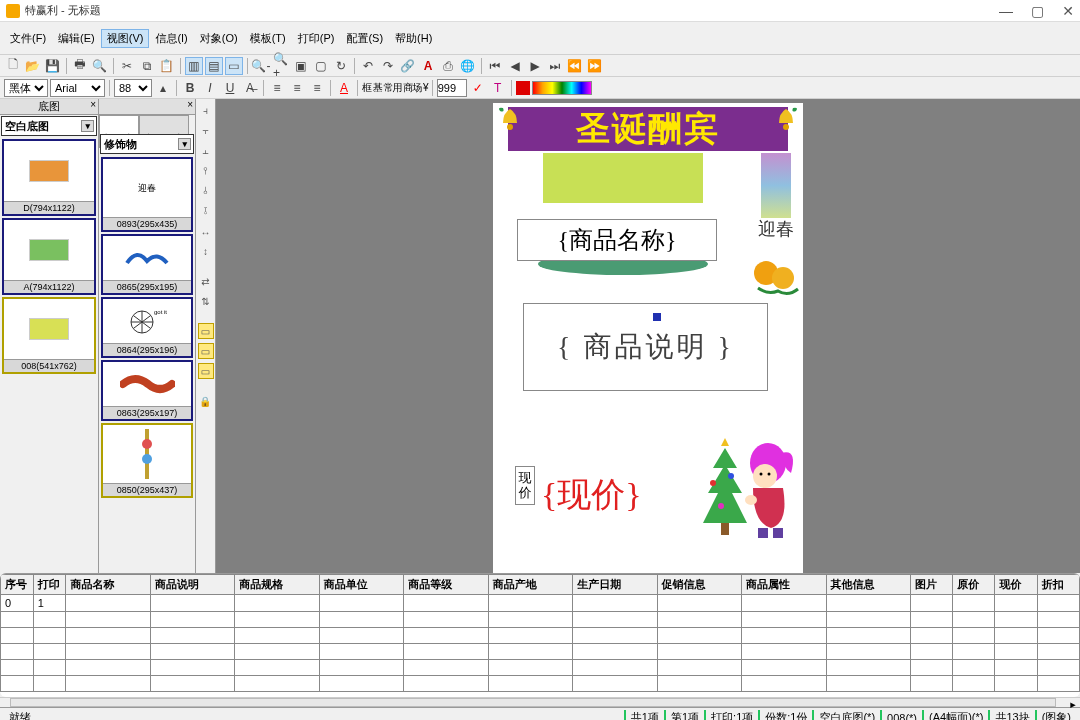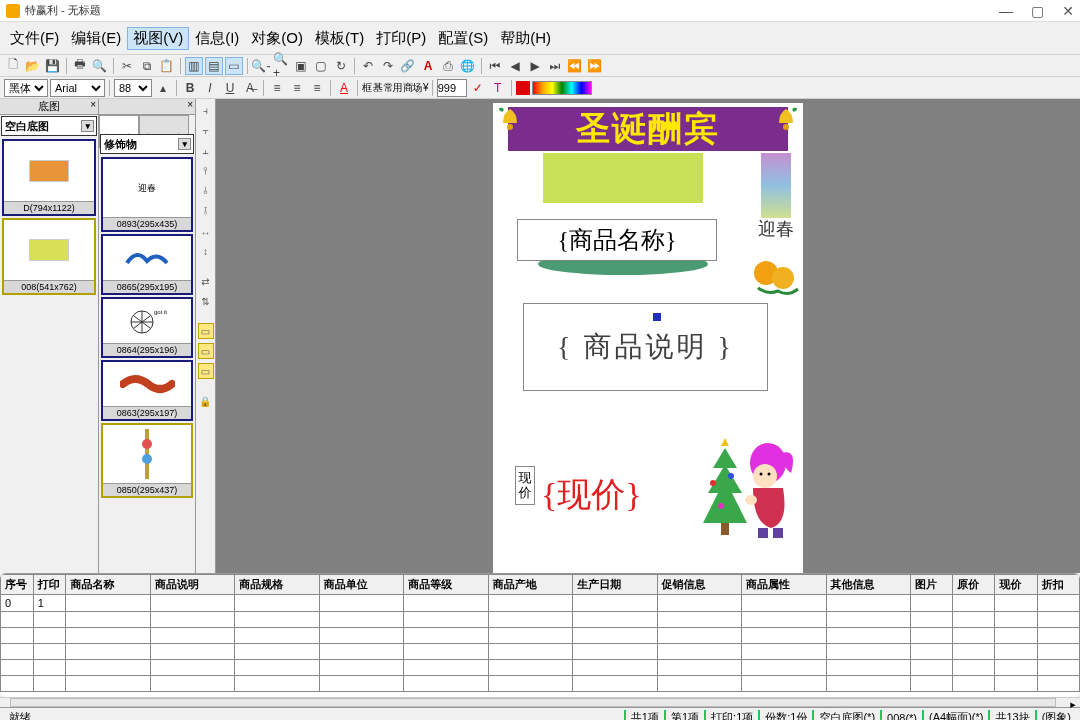--- a/index.html
+++ b/index.html
@@ -2,21 +2,21 @@
 <html><head>
 <meta charset="utf-8">
 <style>
 * { box-sizing: border-box; margin: 0; padding: 0; }
 body { font-family: "Microsoft YaHei", SimSun, sans-serif; font-size: 11px; background: #f0f0f0; overflow: hidden; width: 1080px; height: 720px; }
 .titlebar { height: 22px; background: #fff; display: flex; align-items: center; padding: 0 6px; border-bottom: 1px solid #ddd; }
 .titlebar .icon { width: 14px; height: 14px; background: #f7a800; border-radius: 2px; margin-right: 5px; }
 .titlebar .title { flex: 1; font-size: 11px; color: #333; }
 .winbtns { display: flex; gap: 18px; color: #555; font-size: 14px; }
 .winbtn { cursor: pointer; }
-.menubar { height: 20px; background: #f0f0f0; display: flex; align-items: center; padding: 16px 4px; border-bottom: 1px solid #d0d0d0; font-size: 15px; }
+.menubar { height: 20px; background: #f0f0f0; display: flex; align-items: center; padding: 16px 4px; border-bottom: 1px solid #d0d0d0; font-size: 11px; }
 .menubar span { padding: 2px 6px; cursor: pointer; }
 .menubar span.active { background: #cce4f7; border: 1px solid #7eb4e8; padding: 1px 5px; }
 .toolbar { height: 22px; background: #f0f0f0; display: flex; align-items: center; padding: 0 4px; border-bottom: 1px solid #d0d0d0; gap: 2px; }
 .tbtn { width: 18px; height: 18px; display: flex; align-items: center; justify-content: center; cursor: pointer; font-size: 12px; color: #444; border: 1px solid transparent; }
 .tbtn.active { background: #cce4f7; border: 1px solid #7eb4e8; }
 .sep { width: 1px; height: 16px; background: #b0b0b0; margin: 0 2px; }
 .fmtbar { height: 22px; background: #f0f0f0; display: flex; align-items: center; padding: 0 4px; border-bottom: 1px solid #d0d0d0; gap: 2px; font-size: 11px; }
 .fmtbar select, .fmtbar input { font-size: 11px; height: 18px; border: 1px solid #888; }
 .fmtbar select { background: #fff; }
 .main { display: flex; height: 474px; }
@@ -173,20 +173,26 @@
     <div class="combo">
         <span>空白底图</span>
       </div>
     <div class="thumb-list" id="left-thumbs">
         <div class="thumb">
           <div class="thumb-img">
             <div style="width:40px;height:22px;background:#e8953a;border:1px solid #ccc"></div>
           </div>
           <div class="thumb-label">D(794x1122)</div>
         </div>
+        <div class="thumb">
+          <div class="thumb-img">
+            <div style="width:40px;height:22px;background:#7ac060;border:1px solid #ccc"></div>
+          </div>
+          <div class="thumb-label">A(794x1122)</div>
+        </div>
         <div class="thumb selected">
           <div class="thumb-img">
             <div style="width:40px;height:22px;background:#d8e055;border:1px solid #ccc"></div>
           </div>
           <div class="thumb-label">008(541x762)</div>
         </div>
       </div>
   </div>
 
   <div class="panel-mid">

